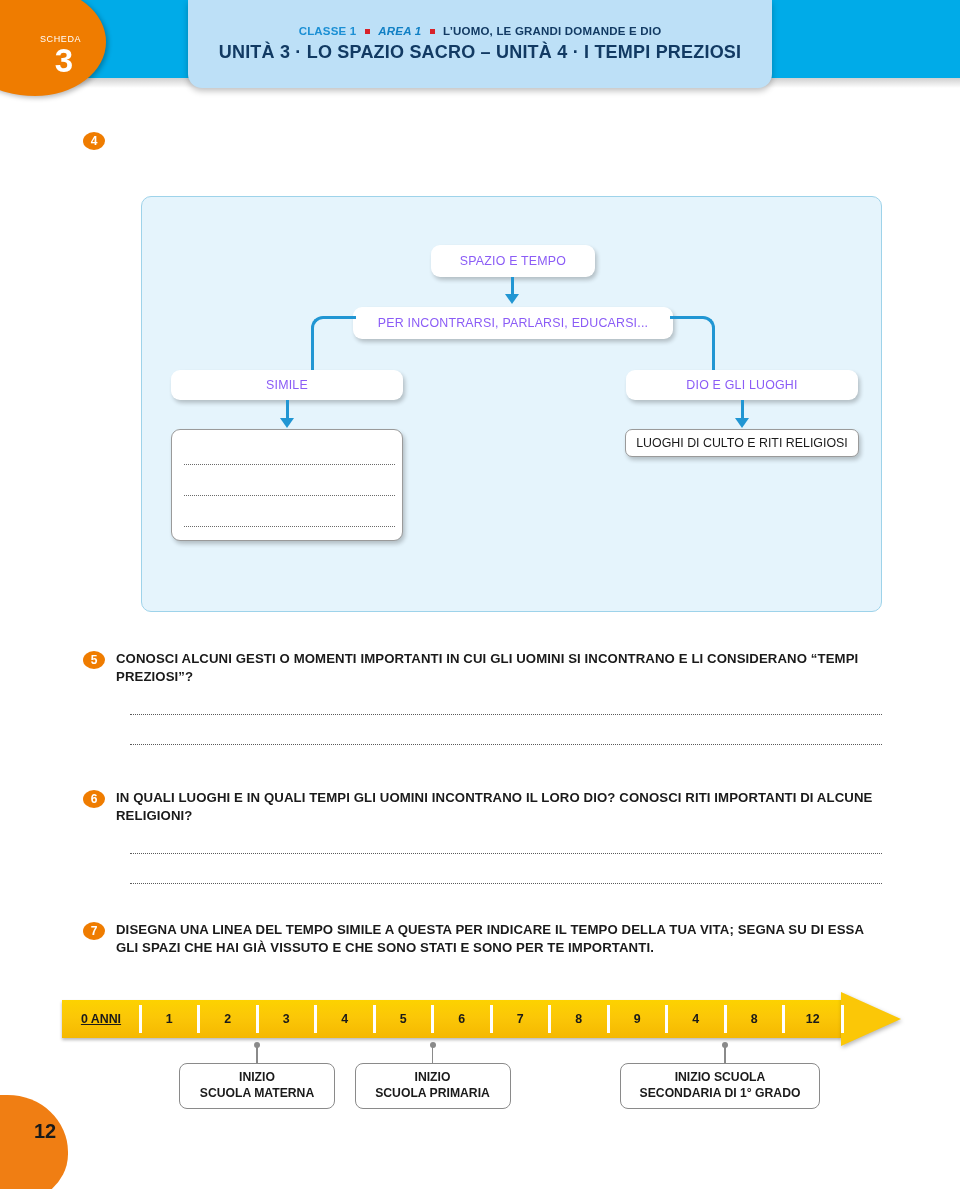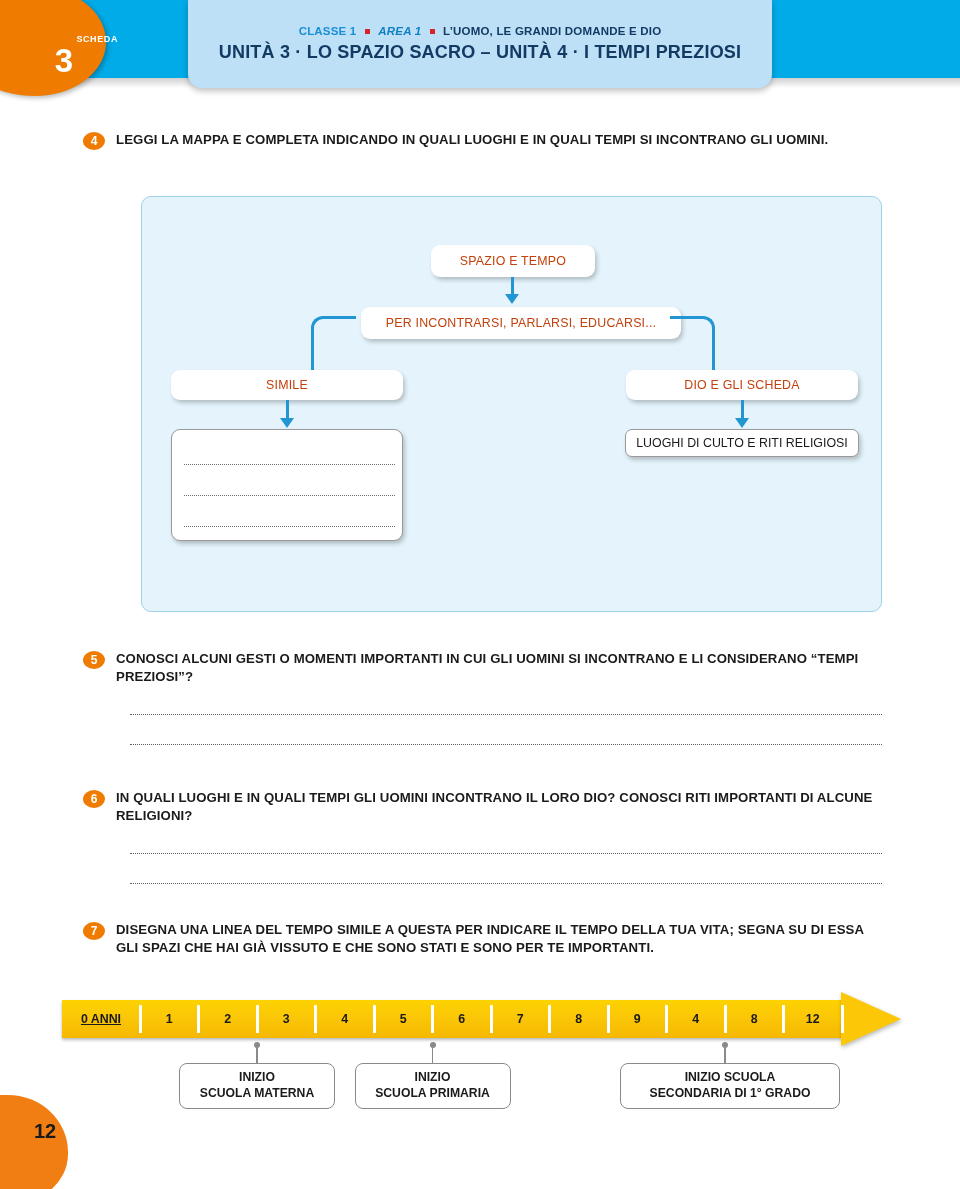--- a/index.html
+++ b/index.html
@@ -39,22 +39,22 @@
   }
 
   
   .scheda-blob{
     position:absolute; left:-42px; top:-12px; width:148px; height:108px;
     background:#ef7c00;
     border-radius: 50% 46% 48% 52% / 52% 50% 50% 48%;
     box-shadow: 2px 2px 5px rgba(0,0,0,.28);
   }
   .scheda-word{
-    position:absolute; left:34px; top:34px; width:84px; text-align:right;
-    color:#fff; font-size:9px; font-weight:bold; letter-spacing:.6px;
+    position:absolute; left:40px; top:34px; width:84px; text-align:left;
+    color:#fff; font-size:9px; font-weight:normal; letter-spacing:.6px;
   }
   .scheda-num{
     position:absolute; left:22px; top:44px; width:84px; text-align:center;
     color:#fff; font-size:33px; font-weight:bold; line-height:1;
   }
 
   
   .page-blob{
     position:absolute; left:-60px; top:1095px; width:128px; height:112px;
     background:#f07e13;
@@ -87,21 +87,21 @@
 
   
   .map-panel{
     position:absolute; left:141px; top:196px; width:741px; height:416px;
     background:#e5f4fc; border:1px solid #9ed3ea; border-radius:10px;
   }
   .mbox{
     position:absolute; background:#fff; border-radius:9px;
     box-shadow: 2px 3px 4px rgba(0,0,0,.22);
     display:flex; align-items:center; justify-content:center;
-    font-size:12.4px; color:#c2410c; letter-spacing:.2px; white-space:nowrap;
+    font-size:12.4px; color:#8b5cf6; letter-spacing:.2px; white-space:nowrap;
   }
   .mbox-outline{
     position:absolute; background:#fff; border-radius:7px;
     border:1px solid #9a9a9a;
     box-shadow: 2px 3px 4px rgba(0,0,0,.22);
     display:flex; align-items:center; justify-content:center;
     font-size:12.4px; color:#1a1a1a; white-space:nowrap;
   }
   .answer-box{
     position:absolute; background:#fff; border:1px solid #9a9a9a; border-radius:9px;
@@ -173,39 +173,38 @@
     </div>
     <div class="hdr-line2">UNITÀ 3 · LO SPAZIO SACRO – UNITÀ 4 · I TEMPI PREZIOSI</div>
   </div>
 
   <div class="scheda-blob"></div>
   <div class="scheda-word">SCHEDA</div>
   <div class="scheda-num">3</div>
 
   <div class="ex" style="left:83px; top:131px; width:790px;">
     <div class="ex-badge">4</div>
-    <div class="ex-text">LEGGI LA MAPPA E COMPLETA INDICANDO IN QUALI LUOGHI E IN QUALI TEMPI SI INCONTRANO GLI UOMINI.</div>
   </div>
 
   <div class="map-panel">
 
     <div class="mbox" style="left:289px; top:48px; width:164px; height:32px;">SPAZIO E TEMPO</div>
 
     <div class="vline" style="left:369px; top:80px; height:19px;"></div>
     <div class="arrow-dn" style="left:363px; top:97px;"></div>
 
-    <div class="mbox" style="left:219px; top:110px; width:320px; height:32px;">PER INCONTRARSI, PARLARSI, EDUCARSI...</div>
+    <div class="mbox" style="left:211px; top:110px; width:320px; height:32px;">PER INCONTRARSI, PARLARSI, EDUCARSI...</div>
 
     <div class="elbow elbow-l" style="left:169px; top:119px; width:45px; height:62px;"></div>
 
     <div class="elbow elbow-r" style="left:528px; top:119px; width:45px; height:62px;"></div>
 
     <div class="mbox" style="left:29px; top:173px; width:232px; height:30px;">SIMILE</div>
 
-    <div class="mbox" style="left:484px; top:173px; width:232px; height:30px;">DIO E GLI SCHEDA</div>
+    <div class="mbox" style="left:484px; top:173px; width:232px; height:30px;">DIO E GLI LUOGHI</div>
 
     <div class="vline" style="left:144px; top:203px; height:19px;"></div>
     <div class="arrow-dn" style="left:138px; top:221px;"></div>
 
     <div class="vline" style="left:599px; top:203px; height:19px;"></div>
     <div class="arrow-dn" style="left:593px; top:221px;"></div>
 
     <div class="answer-box" style="left:29px; top:232px; width:232px; height:112px;">
       <div class="ab-rule" style="top:34px;"></div>
       <div class="ab-rule" style="top:65px;"></div>
@@ -276,21 +275,21 @@
         <span>SCUOLA MATERNA</span>
       </div>
       <div class="tl-dot" style="left: 429.5px; top: 1042px; position: absolute;"></div>
       <div class="tl-conn" style="left: 431.7px; top: 1046px; height: 17px; position: absolute;"></div>
       <div class="tl-label" style="left: 354.5px; top: 1063px; width: 156px; height: 46px; position: absolute;">
         <span>INIZIO</span>
         <span>SCUOLA PRIMARIA</span>
       </div>
       <div class="tl-dot" style="left: 722px; top: 1042px; position: absolute;"></div>
       <div class="tl-conn" style="left: 724.2px; top: 1046px; height: 17px; position: absolute;"></div>
-      <div class="tl-label" style="left: 620px; top: 1063px; width: 220px; height: 46px; position: absolute;">
+      <div class="tl-label" style="left: 620px; top: 1063px; width: 200px; height: 46px; position: absolute;">
         <span>INIZIO SCUOLA</span>
         <span>SECONDARIA DI 1° GRADO</span>
       </div>
     </div>
 
   <div class="page-blob"></div>
   <div class="page-num">12</div>
 
 </div>
 

